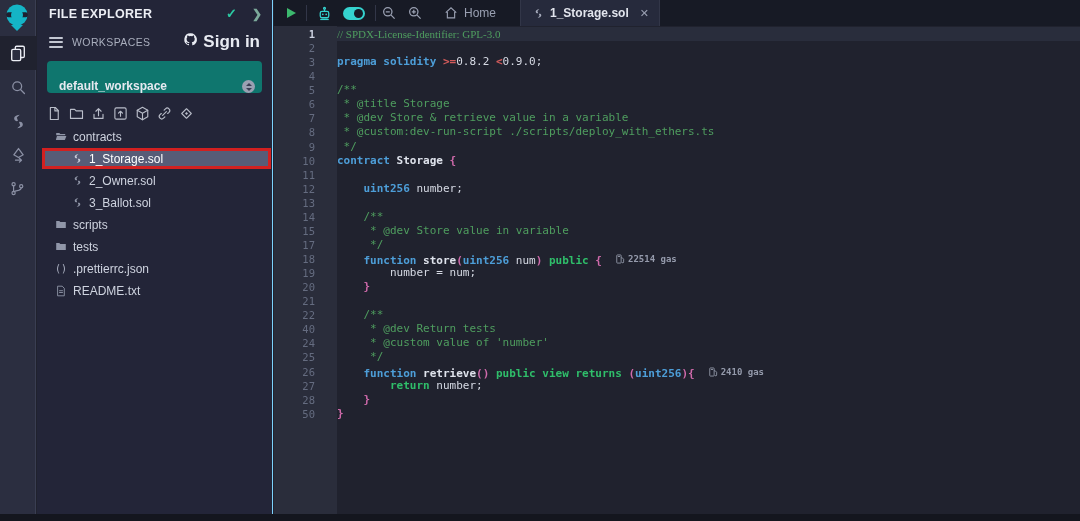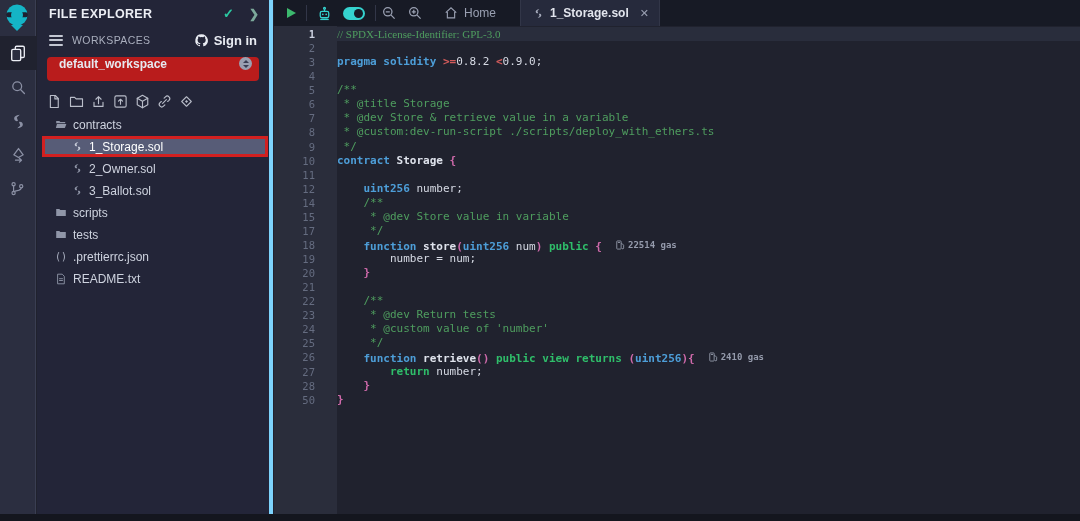--- a/index.html
+++ b/index.html
@@ -7,32 +7,32 @@
        font-family:"Liberation Sans",sans-serif;-webkit-font-smoothing:antialiased;}
 
   
   .rail{position:absolute;left:0;top:0;width:36px;height:514px;background:#2b2e40;border-right:1px solid #3a3e52;box-sizing:border-box;}
   .logo{width:36px;height:36px;display:flex;align-items:center;justify-content:center;}
   .rail-item{width:36px;height:34px;display:flex;align-items:center;justify-content:center;color:#8b90a4;cursor:pointer;}
   .rail-item.active{background:#20222f;color:#eceef4;}
   .rail-item svg{display:block;}
 
   
-  .sidebar{position:absolute;left:37px;top:0;width:236px;height:514px;background:#232538;border-right:4px solid #7dd3fc;box-sizing:border-box;}
+  .sidebar{position:absolute;left:37px;top:0;width:236px;height:514px;background:#232538;border-right:1px solid #7dd3fc;box-sizing:border-box;}
   .fe-header{display:flex;align-items:center;padding:6px 10px 0 12px;}
   .fe-title{flex:1;font-size:12.5px;font-weight:bold;color:#eceef4;letter-spacing:.3px;}
   .check{color:#2bc9a2;font-size:13px;font-weight:bold;}
   .chev{color:#7ca99b;font-size:12px;margin-left:15px;font-weight:bold;}
   .ws-row{display:flex;align-items:center;margin:11px 12px 0 12px;}
   .burger{width:14px;margin-right:9px;}
   .burger i{display:block;height:2px;background:#c3c7d2;margin:2.5px 0;border-radius:1px;}
   .ws-label{flex:1;font-size:10.5px;color:#a9aebd;letter-spacing:.4px;}
-  .signin{display:flex;align-items:flex-end;gap:5px;color:#e8ebf2;font-size:13px;font-weight:bold;cursor:pointer;}
+  .signin{display:flex;align-items:flex-start;gap:5px;color:#e8ebf2;font-size:17px;font-weight:bold;cursor:pointer;}
   .signin svg{display:block;}
-  .ws-select{margin:9px 10px 0 10px;height:24px;background:#b91c1c;border-radius:4px;display:flex;align-items:flex-start;padding:0 7px 0 12px;cursor:pointer;}
+  .ws-select{margin:9px 10px 0 10px;height:32px;background:#0f766e;border-radius:4px;display:flex;align-items:flex-end;padding:0 7px 0 12px;cursor:pointer;}
   .ws-name{flex:1;font-size:12px;font-weight:bold;color:#e6e9f0;}
   .stepper{width:13px;height:13px;border-radius:50%;background:#9aa0b2;position:relative;}
   .stepper:before,.stepper:after{content:"";position:absolute;left:3.5px;border-left:3px solid transparent;border-right:3px solid transparent;}
   .stepper:before{top:2.5px;border-bottom:3.5px solid #3a3e54;}
   .stepper:after{bottom:2.5px;border-top:3.5px solid #3a3e54;}
   .fe-toolbar{display:flex;gap:7px;margin:12px 10px 0 10px;color:#b9bdc9;}
   .tb{background:none;border:none;padding:0;color:#b9bdc9;cursor:pointer;height:16px;}
   .tb svg{display:block;}
   .tree{margin-top:8px;}
   .tree-row{height:15px;display:flex;align-items:center;gap:6px;margin:7px 4px 0 8px;padding-left:10px;
@@ -356,20 +356,24 @@
         </div>
         <div class="line">
           <span class="num">11</span>
           <span class="code"></span>
         </div>
         <div class="line">
           <span class="num">12</span>
           <span class="code"><span class="tok w">    </span><span class="tok k">uint256</span><span class="tok w"> number;</span></span>
         </div>
         <div class="line">
+          <span class="num">13</span>
+          <span class="code"></span>
+        </div>
+        <div class="line">
           <span class="num">14</span>
           <span class="code"><span class="tok c">    /**</span></span>
         </div>
         <div class="line">
           <span class="num">15</span>
           <span class="code"><span class="tok c">     * @dev Store value in variable</span></span>
         </div>
         <div class="line">
           <span class="num">17</span>
           <span class="code"><span class="tok c">     */</span></span>
@@ -391,21 +395,21 @@
         </div>
         <div class="line">
           <span class="num">21</span>
           <span class="code"></span>
         </div>
         <div class="line">
           <span class="num">22</span>
           <span class="code"><span class="tok c">    /**</span></span>
         </div>
         <div class="line">
-          <span class="num">23</span>
+          <span class="num">40</span>
           <span class="code"><span class="tok c">     * @dev Return tests</span></span>
         </div>
         <div class="line">
           <span class="num">24</span>
           <span class="code"><span class="tok c">     * @custom value of 'number'</span></span>
         </div>
         <div class="line">
           <span class="num">25</span>
           <span class="code"><span class="tok c">     */</span></span>
         </div>

